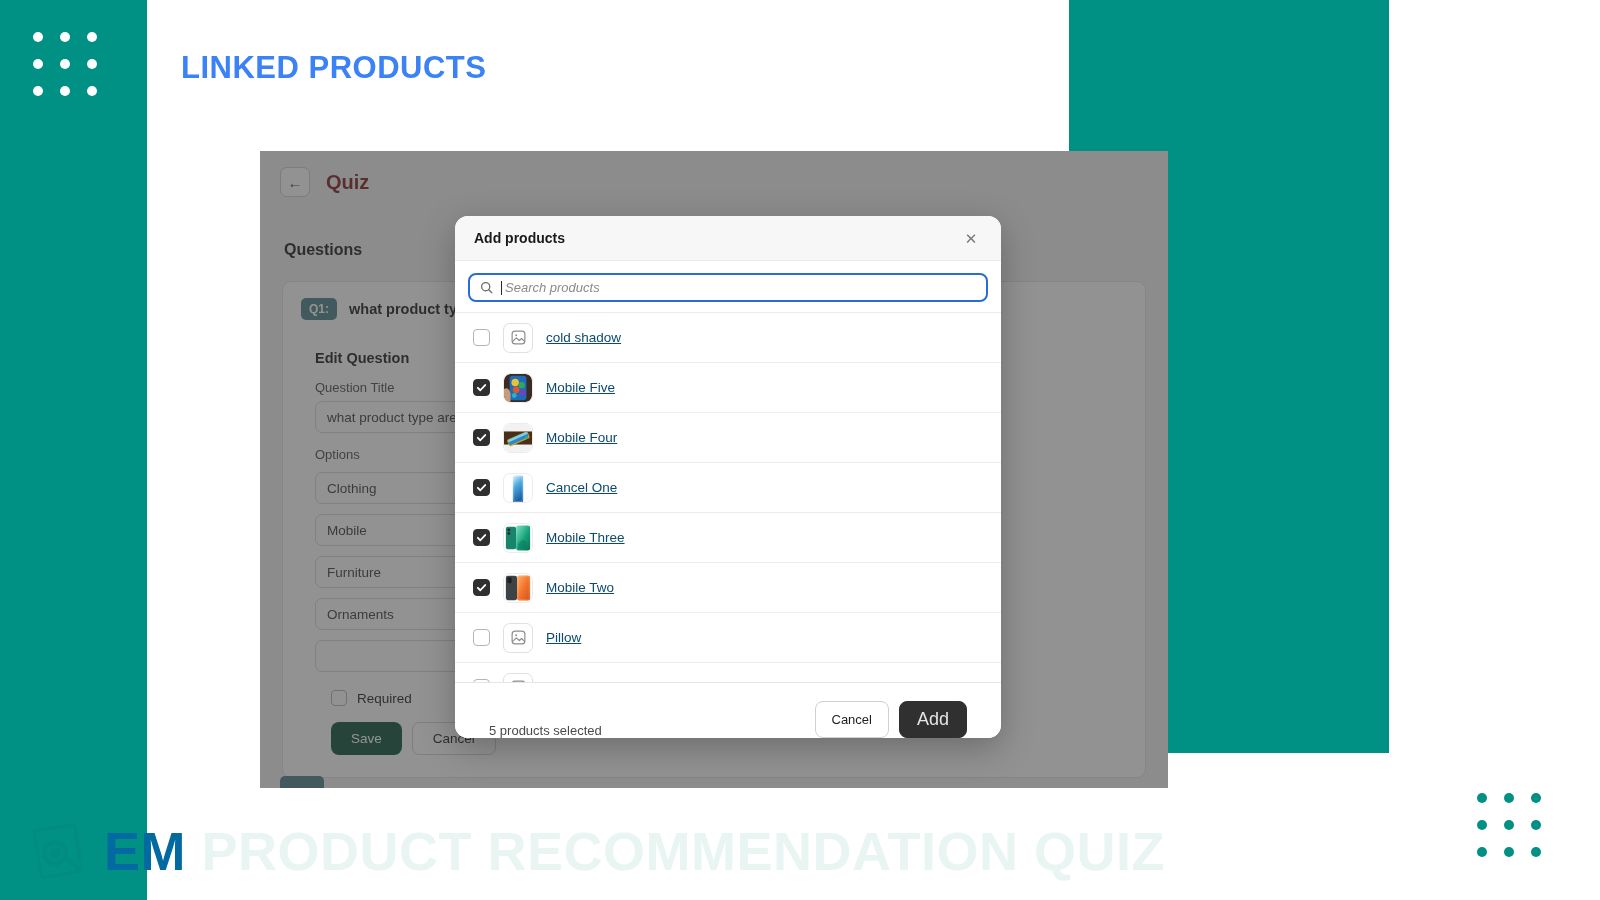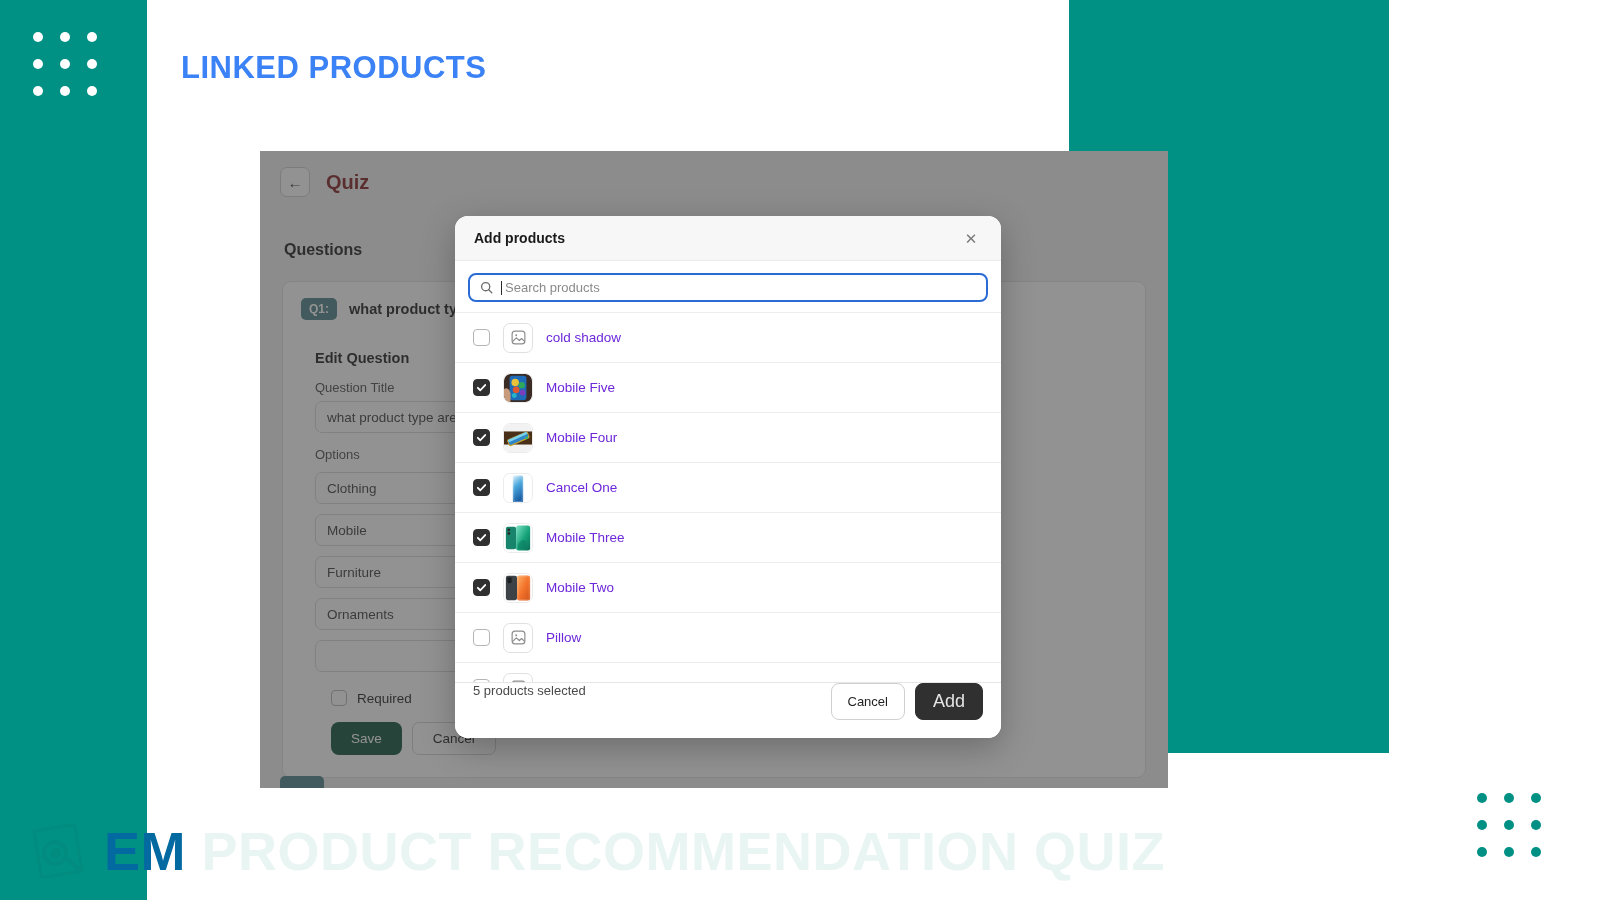--- a/index.html
+++ b/index.html
@@ -331,20 +331,21 @@
     font-size: 15px;
     background: none;
     border: none;
     line-height: 1;
     font-family: inherit;
   }
 
   .search-wrap {
     padding: 12px 13px 10px 13px;
     flex: 0 0 auto;
+    font-style: italic;
   }
   .search-box {
     height: 29px;
     border: 2px solid #2b6cd4;
     border-radius: 8px;
     background: #ffffff;
     display: flex;
     align-items: center;
     gap: 8px;
     padding: 0 10px;
@@ -414,32 +415,33 @@
   }
   .thumb.placeholder {
     border: 1px solid #e0e0e0;
     color: #8d8d8d;
   }
   .thumb.photo { border: 1px solid #ececec; }
   .thumb svg { display: block; }
 
   .row-name {
     font-size: 13.5px;
-    color: #6d28d9;
+    color: #0c4a6e;
+    text-decoration: underline;
   }
 
   .modal-footer {
     flex: 0 0 auto;
     height: 56px;
     background: #ffffff;
     border-top: 1px solid #e6e6e6;
     display: flex;
-    align-items: flex-start;
+    align-items: flex-end;
     justify-content: space-between;
-    padding: 0 18px;
+    padding: 0 34px;
     box-shadow: 0 -3px 8px rgba(0,0,0,0.05);
   }
   .selected-count {
     font-size: 13px;
     color: #4a4a4a;
   }
   .footer-btns { display: flex; gap: 10px; }
   .btn-modal-cancel {
     background: #ffffff;
     border: 1px solid #d0d0d0;

